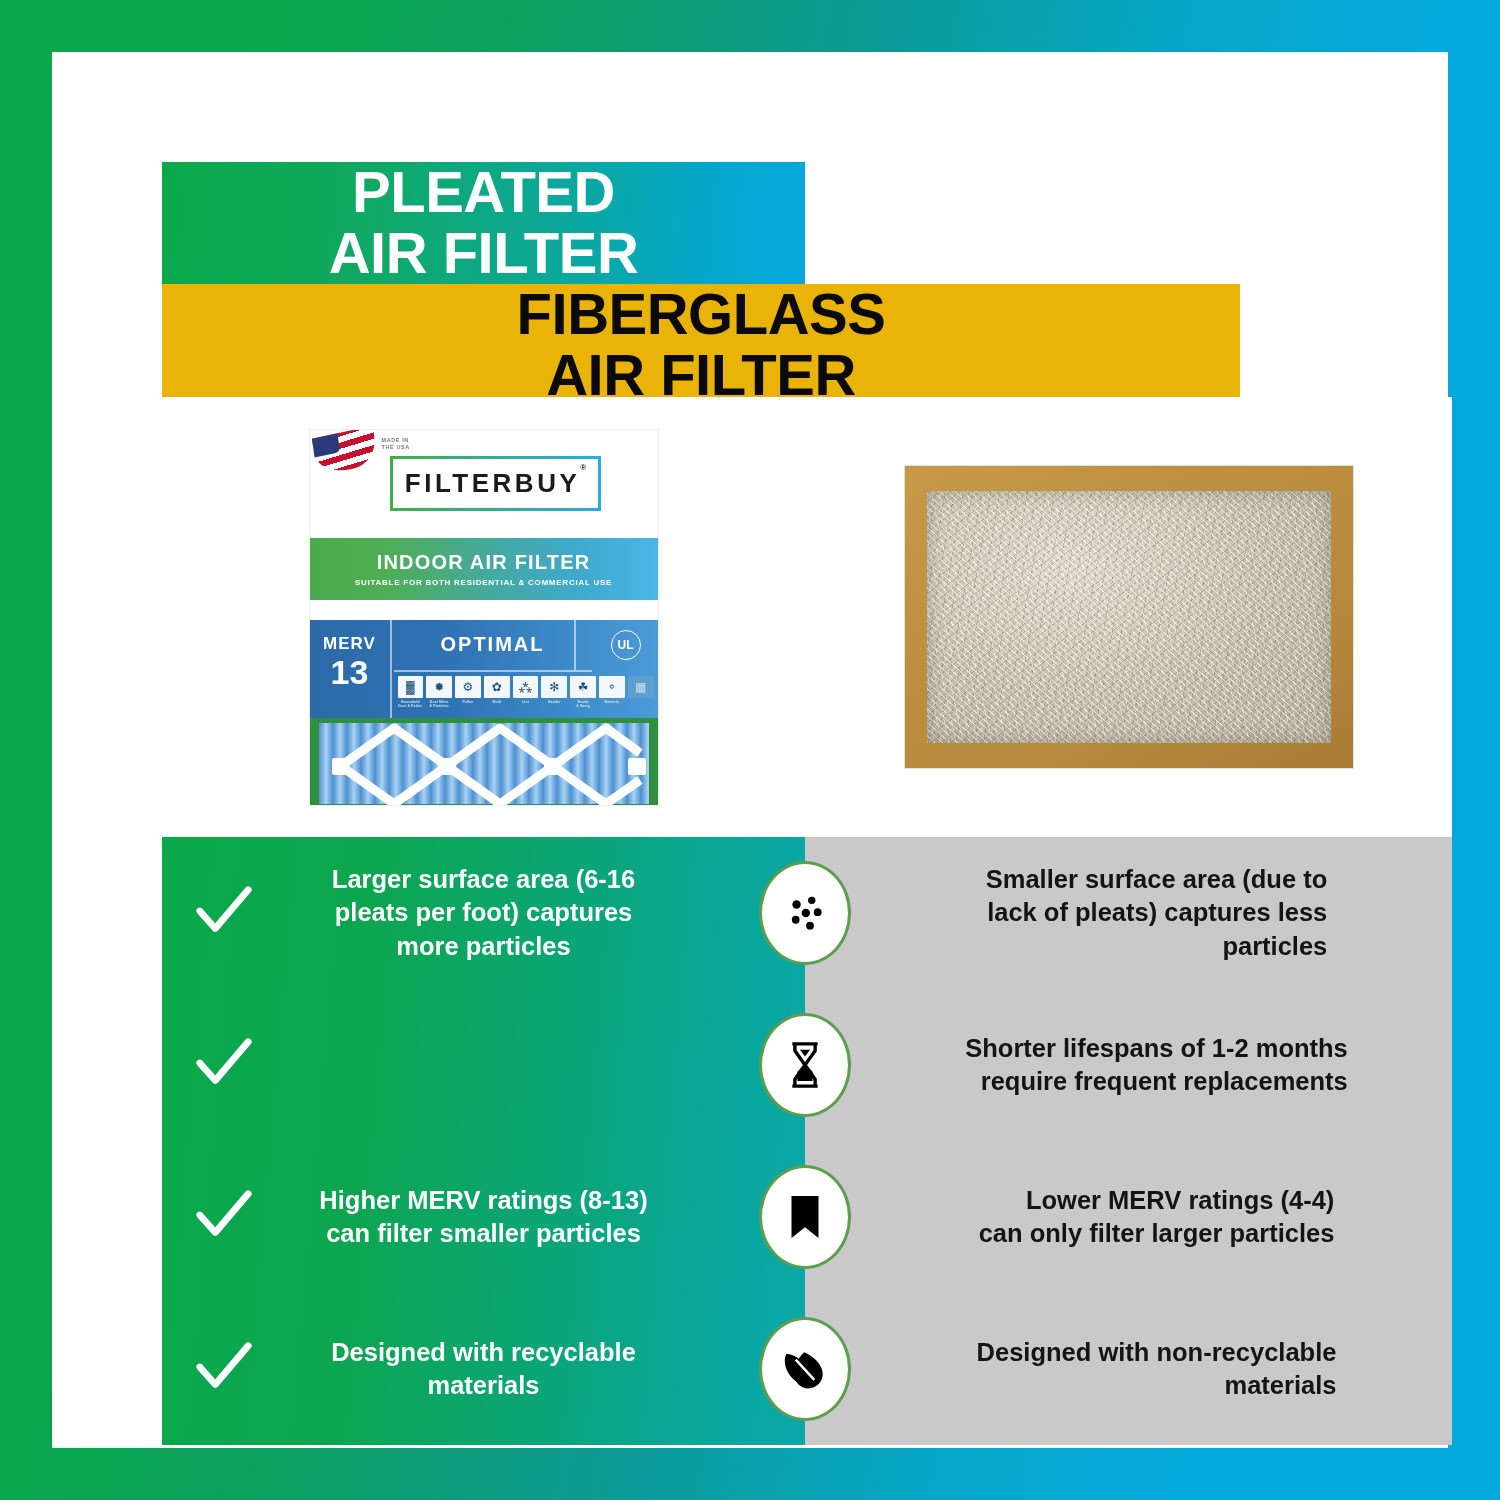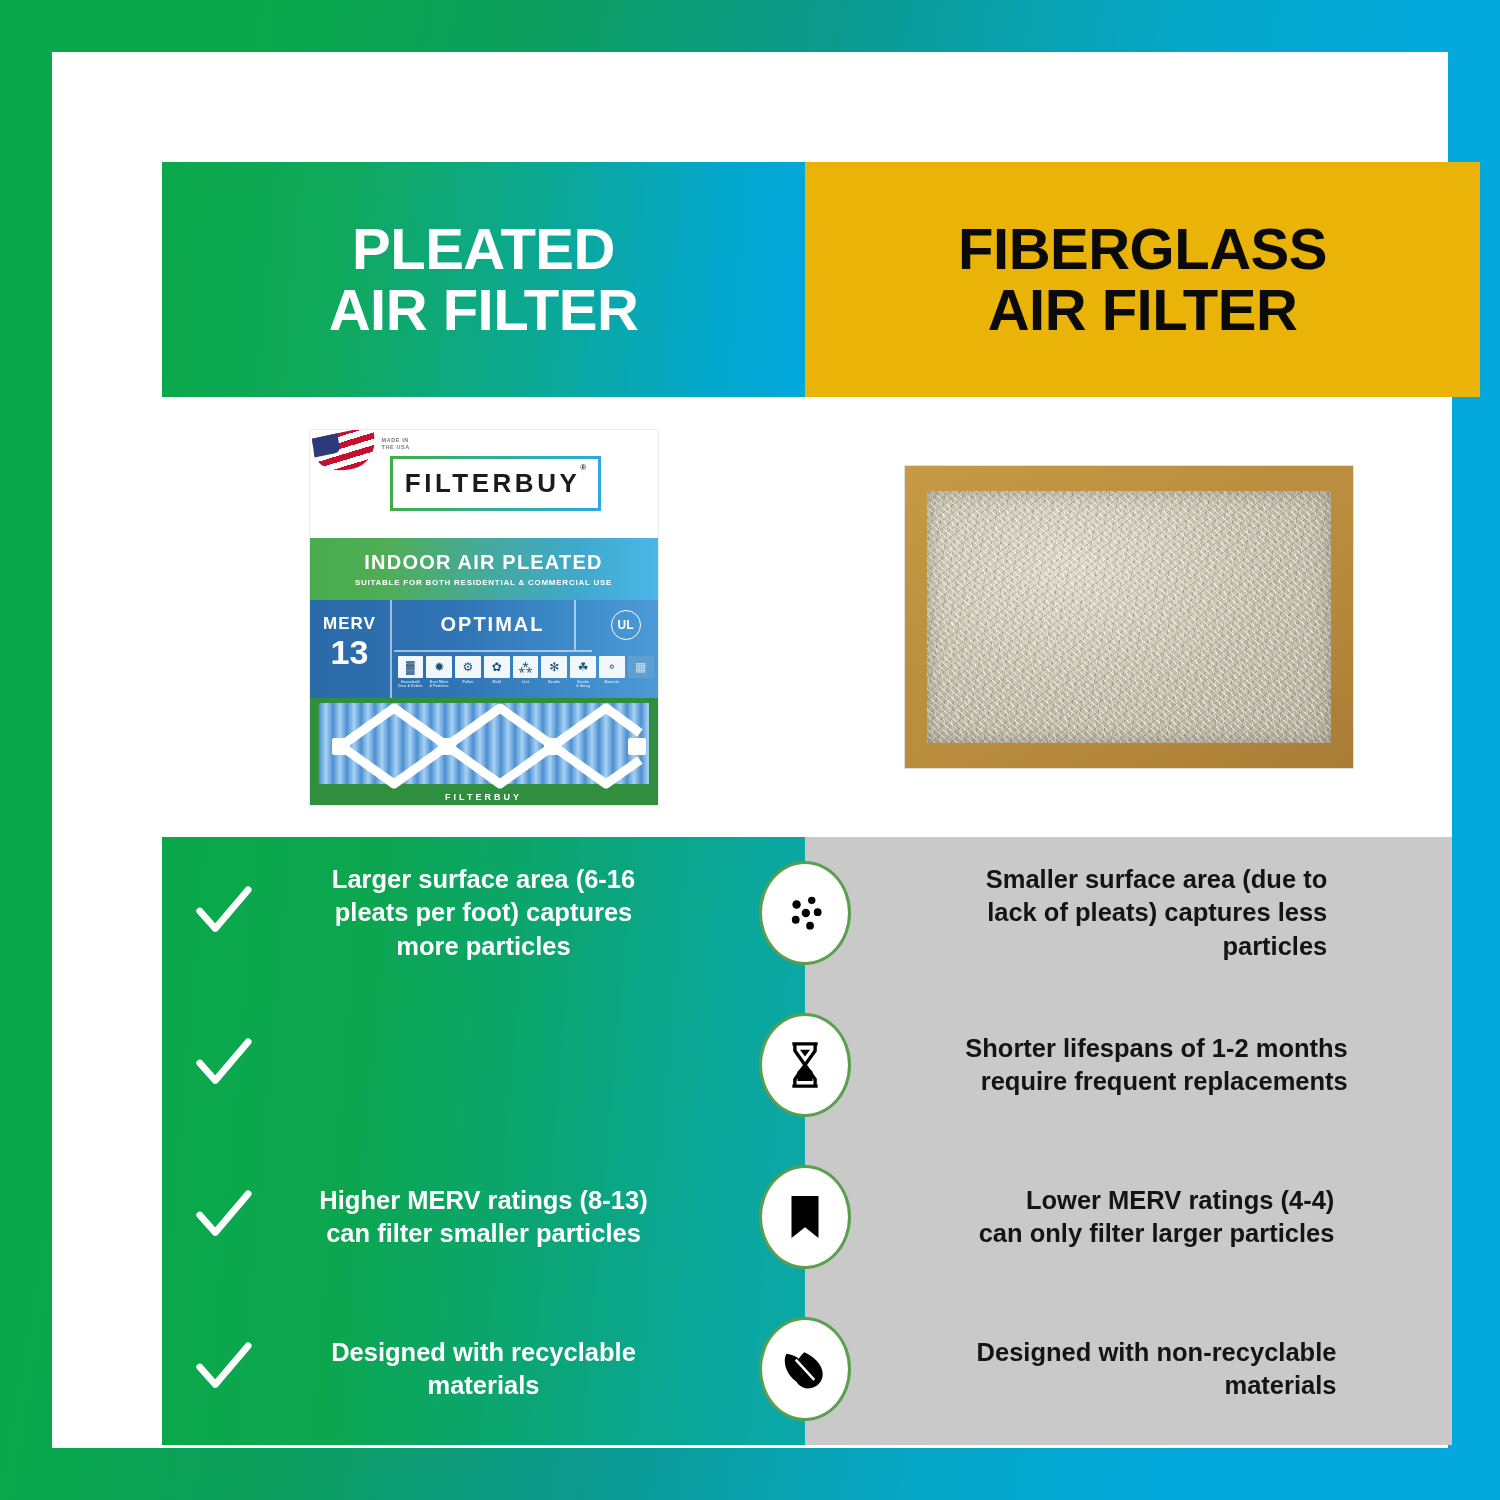--- a/index.html
+++ b/index.html
@@ -19,22 +19,23 @@
     left:52px;top:52px;right:52px;bottom:52px;
     background:#ffffff;
   }
   .stage{
     position:absolute;
     left:110px;top:110px;width:1290px;height:1283px;
   }
 
   
   .header{
-    position:absolute;left:0;top:0;width:1318px;height:235px;
+    position:absolute;left:0;top:0;width:1078px;height:235px;
     display:flex;
+    flex-direction:column;
   }
   .head-left{
     width:643px;height:100%;
     background:linear-gradient(95deg,#0aa84a 0%,#10a95d 28%,#0ca893 58%,#04a7cc 85%,#03a8dc 100%);
     display:flex;align-items:center;justify-content:center;
   }
   .head-right{
     flex:1;height:100%;
     background:#eab308;
     display:flex;align-items:center;justify-content:center;
@@ -102,20 +103,21 @@
     background:linear-gradient(90deg,#4aab4e 0%,#4fae55 22%,#45a9a0 52%,#3fa9cf 78%,#4cb6e8 100%);
     display:flex;flex-direction:column;align-items:center;justify-content:center;
     color:#ffffff;
   }
   .fb-band-1{font-size:20px;font-weight:bold;letter-spacing:1.2px;}
   .fb-band-2{font-size:8px;font-weight:bold;letter-spacing:.75px;margin-top:4px;}
   .fb-mid{
     height:98px;
     background:linear-gradient(90deg,#2b6aa8 0%,#2f73b4 40%,#3f8dcb 78%,#4c9ad6 100%);
     position:relative;
+    margin-top:20px;
   }
   .fb-merv{
     position:absolute;left:0;top:0;width:82px;height:98px;
     display:flex;flex-direction:column;align-items:center;justify-content:flex-start;
     color:#ffffff;padding-top:14px;box-sizing:border-box;
     border-right:2px solid rgba(255,255,255,.55);
   }
   .fb-merv-label{font-size:17px;font-weight:bold;letter-spacing:1px;}
   .fb-merv-num{font-size:34px;font-weight:bold;line-height:1;margin-top:1px;}
   .fb-optimal{
@@ -260,21 +262,21 @@
             <div class="fb-top">
               <div class="fb-flag"></div>
               <div class="fb-madein">MADE IN
 THE USA</div>
               <div class="fb-logo">
                 <div class="fb-logo-text">FILTERBUY<sup>®</sup></div>
               </div>
             </div>
 
             <div class="fb-band">
-              <div class="fb-band-1">INDOOR AIR PLEATED</div>
+              <div class="fb-band-1">INDOOR AIR FILTER</div>
               <div class="fb-band-2">SUITABLE FOR BOTH RESIDENTIAL &amp; COMMERCIAL USE</div>
             </div>
 
             <div class="fb-mid">
               <div class="fb-merv">
                 <div class="fb-merv-label">MERV</div>
                 <div class="fb-merv-num">13</div>
               </div>
               <div class="fb-optimal">OPTIMAL</div>
               <div class="fb-ul">

